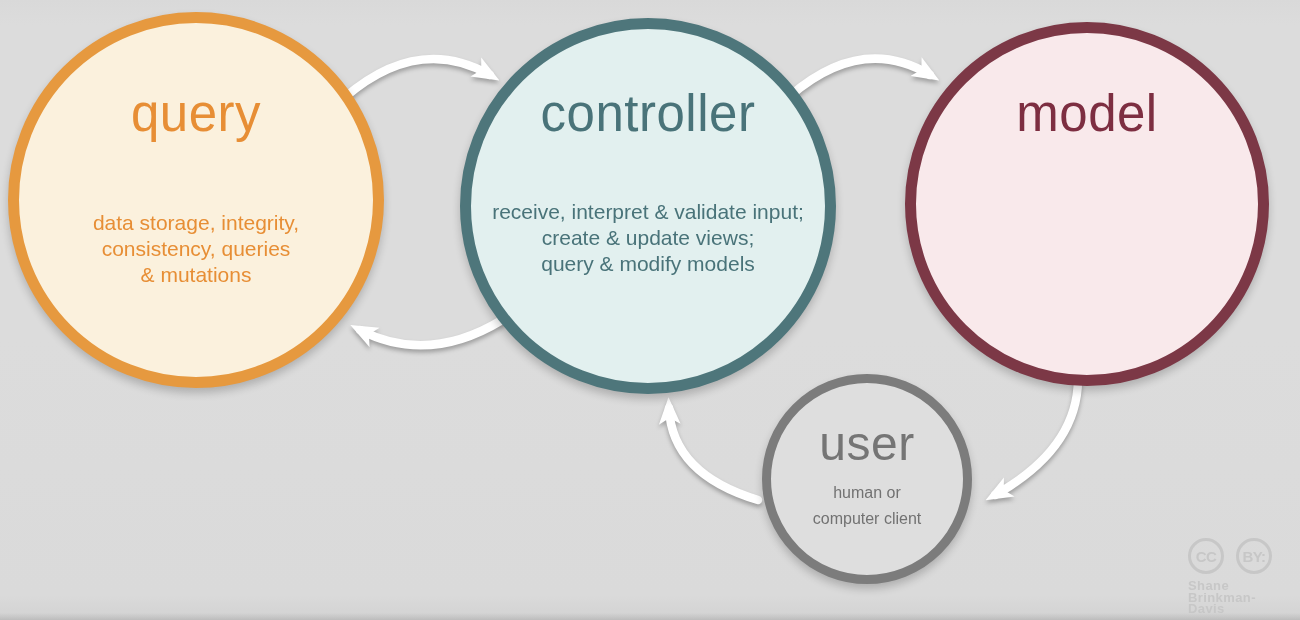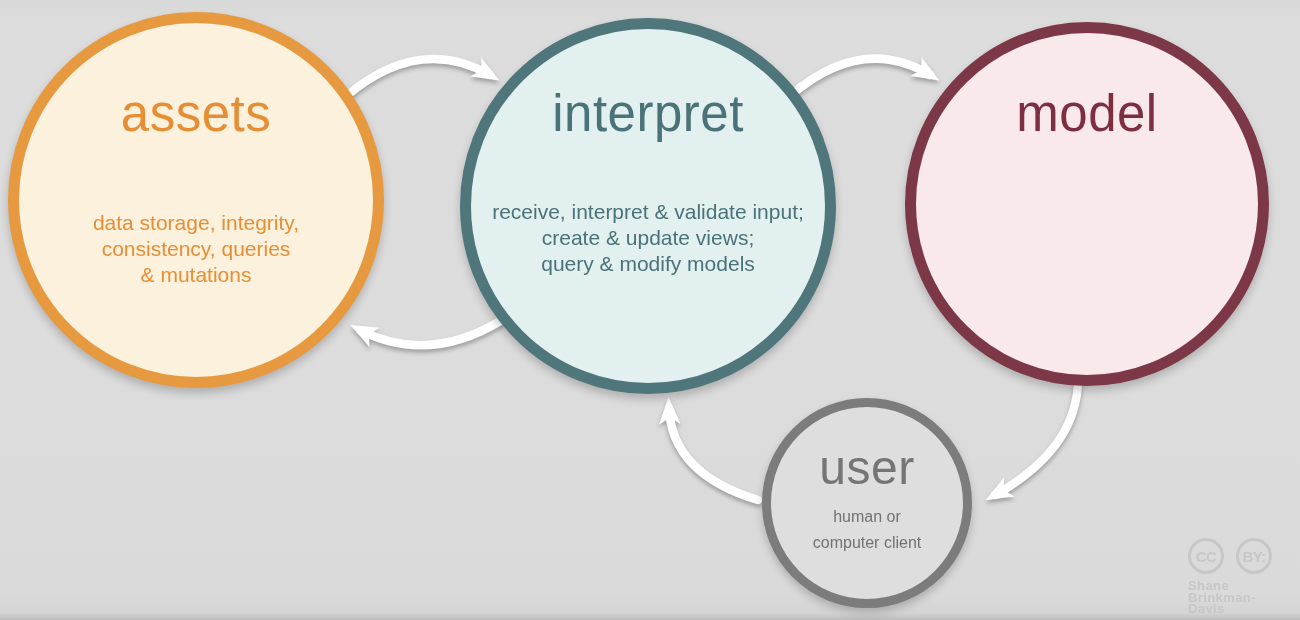--- a/index.html
+++ b/index.html
@@ -76,21 +76,21 @@
   .node-view {
     left: 905px; top: 22px;
     width: 364px; height: 364px;
     background: #f9e9eb;
     border: 11px solid #7c3846;
   }
   .node-view .node-title { top: 55px; color: #7d2e41; }
   .node-view .node-body  { top: 195px; color: #7d2e41; }
 
   .node-user {
-    left: 762px; top: 398px;
+    left: 762px; top: 374px;
     width: 210px; height: 210px;
     background: #dedede;
     border: 9px solid #7c7c7c;
   }
   .node-user .node-title { top: 37px; font-size: 48px; color: #757575; }
   .node-user .node-body  { top: 97px;  font-size: 16px; line-height: 26px; color: #727272; }
 
   
   .attribution {
     position: absolute;
@@ -134,28 +134,28 @@
     <g fill="none" stroke="#ffffff" stroke-width="8.5" stroke-linecap="round">
       <path d="M 344 98 Q 418 34 490 75" marker-end="url(#ah)"></path>
       <path d="M 790 96 Q 862 34 930 75" marker-end="url(#ah)"></path>
       <path d="M 502 320 Q 428 365 360 330" marker-end="url(#ah)"></path>
       <path d="M 1078 380 Q 1077 449 995 495" marker-end="url(#ah)"></path>
       <path d="M 758 500 Q 672 474 669 408" marker-end="url(#ah)"></path>
     </g>
   </svg>
 
   <div class="node node-model">
-    <div class="node-title">assets</div>
+    <div class="node-title">query</div>
     <div class="node-body">data storage, integrity,
 consistency, queries
 &amp; mutations</div>
   </div>
 
   <div class="node node-controller">
-    <div class="node-title">interpret</div>
+    <div class="node-title">controller</div>
     <div class="node-body">receive, interpret &amp; validate input;
 create &amp; update views;
 query &amp; modify models</div>
   </div>
 
   <div class="node node-view">
     <div class="node-title">model</div>
   </div>
 
   <div class="node node-user">

